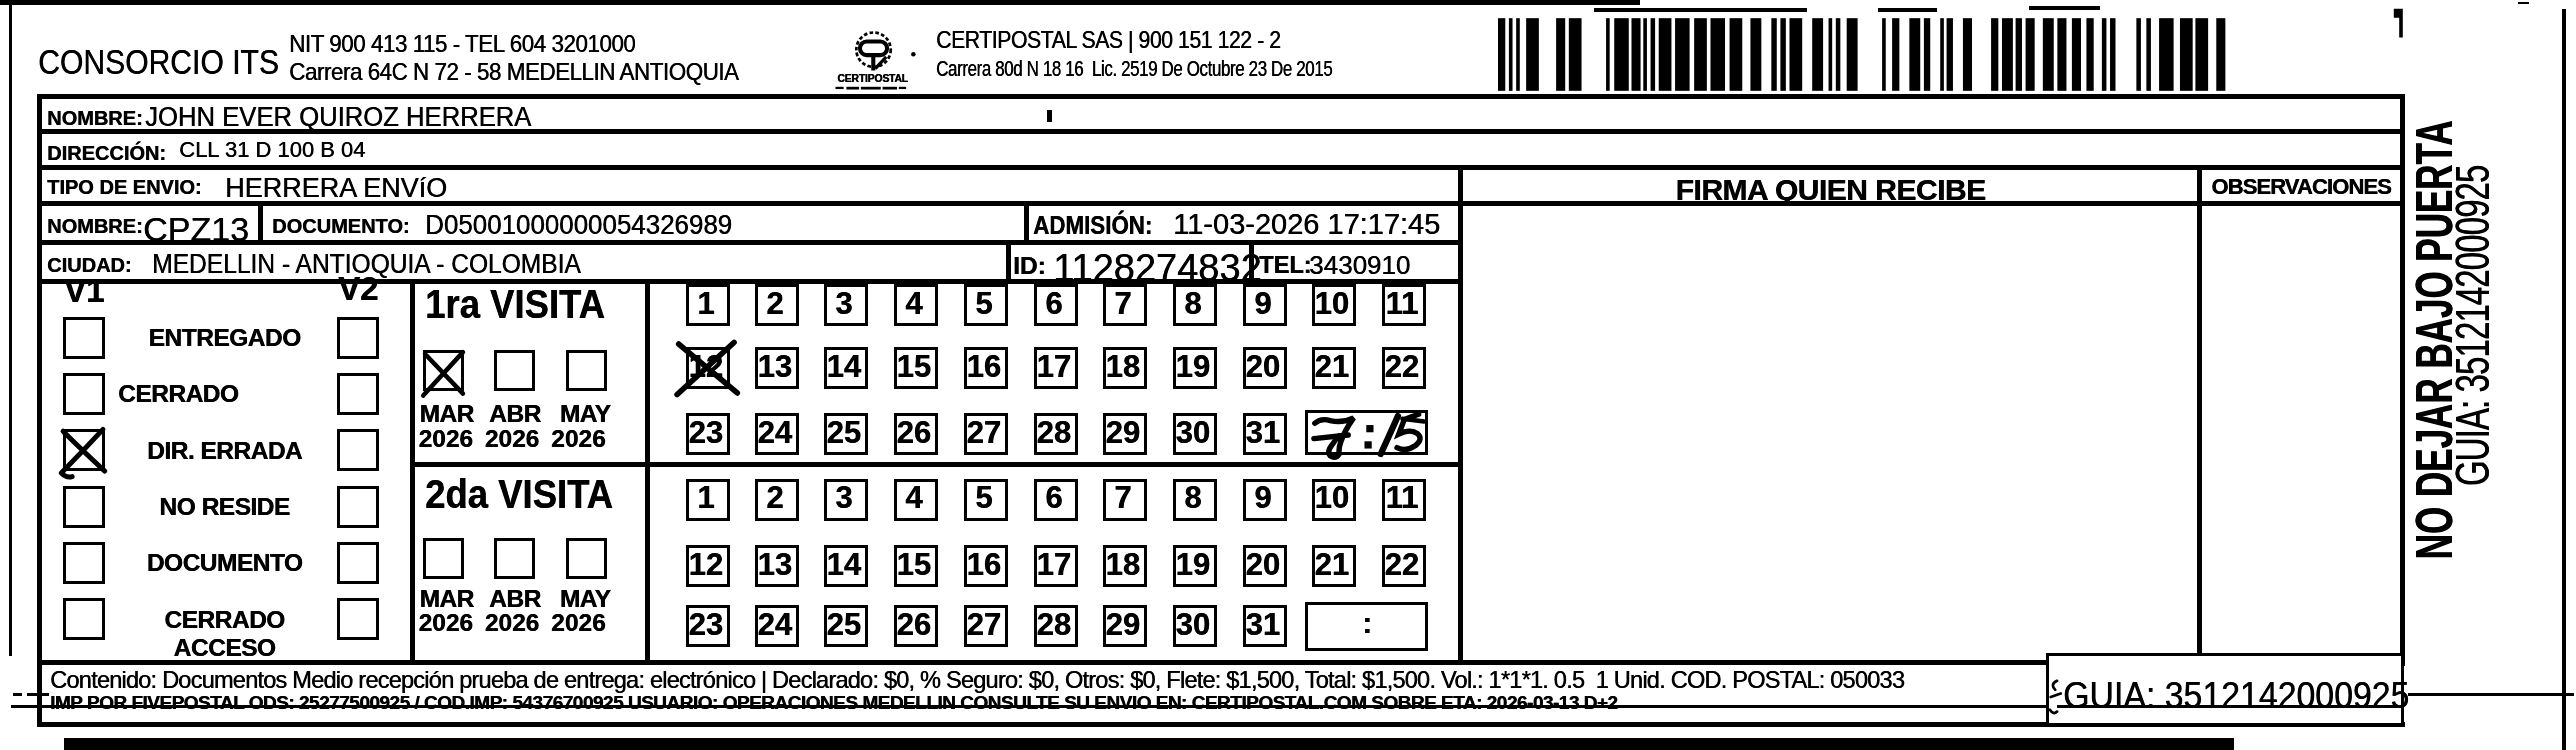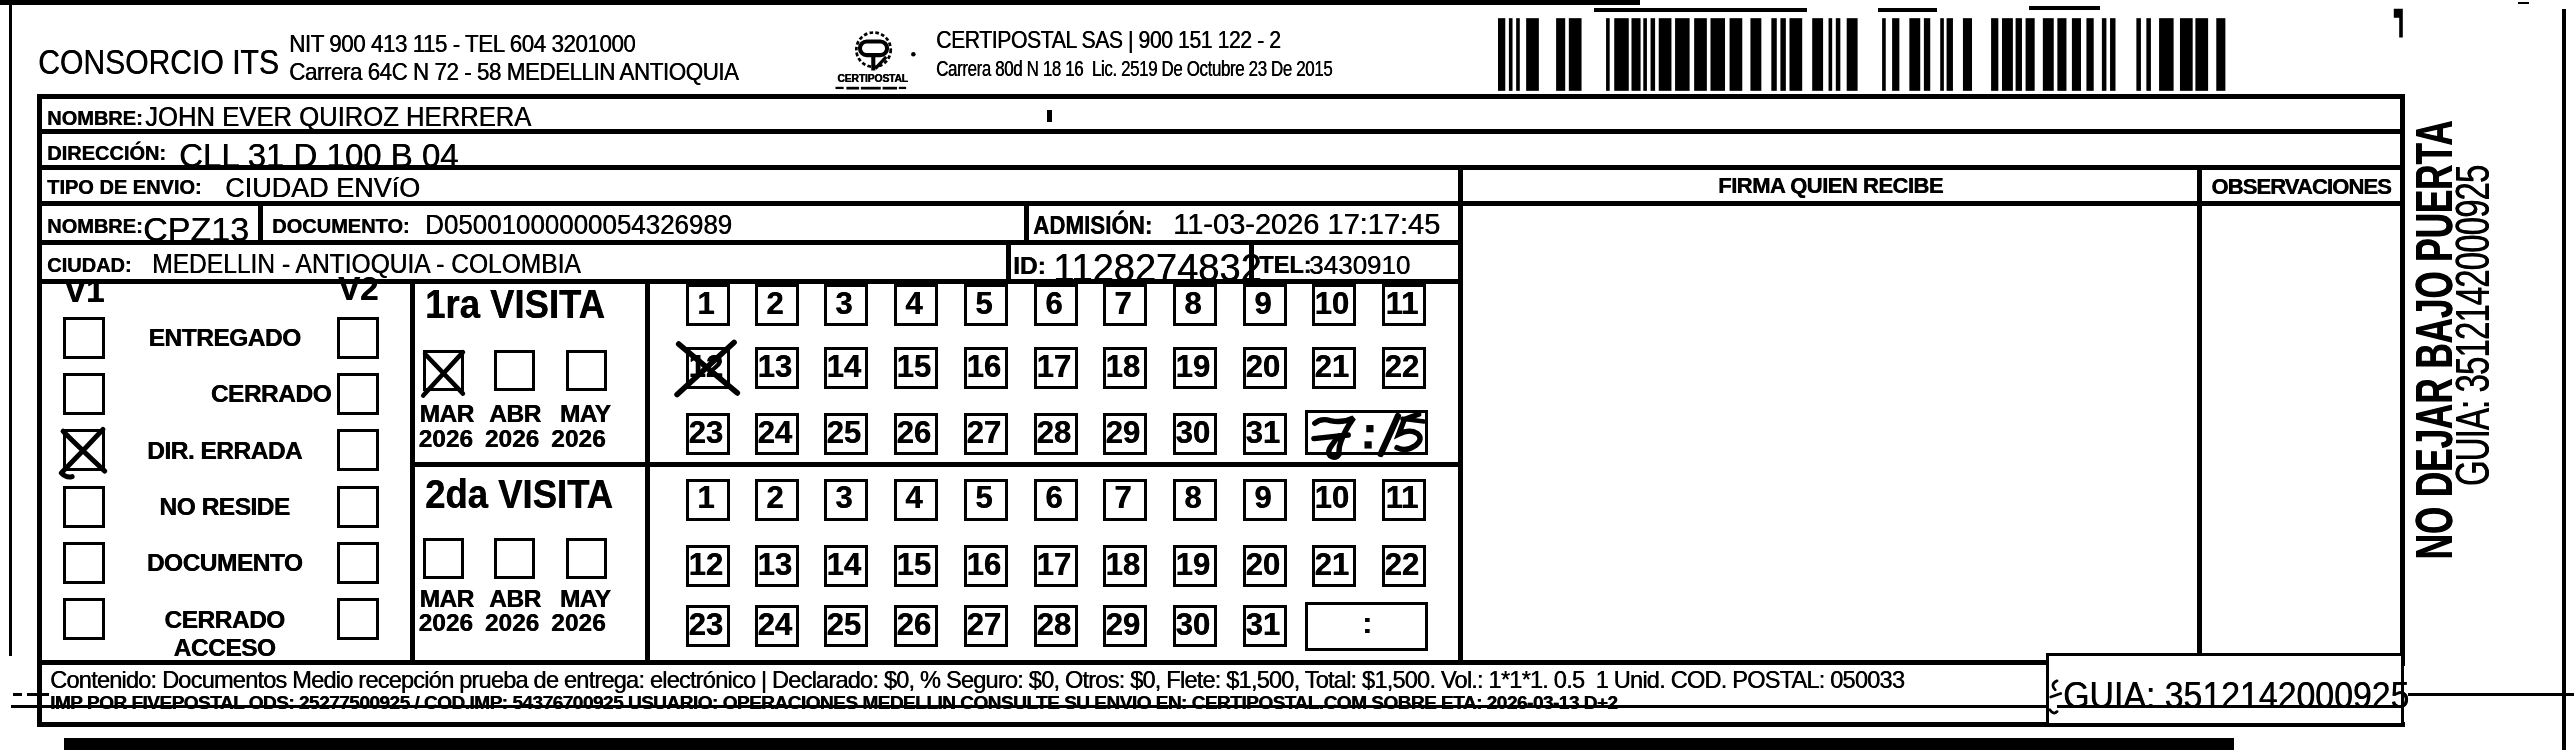--- a/index.html
+++ b/index.html
@@ -143,25 +143,25 @@
 <div class="ln" style="left:645px;top:279px;width:4.5px;height:386px;"></div>
 
 <div class="ln" style="left:1047px;top:110px;width:4.5px;height:11.8px;"></div>
 
 <div class="a b" style="left:47px;top:107px;font-size:20px;">NOMBRE:</div>
 
 <div class="a" style="left:145px;top:102px;font-size:27px;transform:scaleX(0.95);transform-origin:0 0;">JOHN EVER QUIROZ HERRERA</div>
 
 <div class="a b" style="left:47px;top:142px;font-size:20px;">DIRECCIÓN:</div>
 
-<div class="a" style="left:179px;top:137px;font-size:33px;">CLL 31 D 100 B 04</div>
+<div class="a" style="left:179px;top:137px;font-size:22px;">CLL 31 D 100 B 04</div>
 
 <div class="a b" style="left:47px;top:176px;font-size:20px;">TIPO DE ENVIO:</div>
 
-<div class="a" style="left:225px;top:173px;font-size:27px;">CIUDAD ENVíO</div>
+<div class="a" style="left:225px;top:173px;font-size:27px;">HERRERA ENVíO</div>
 
 <div class="a b" style="left:47px;top:215px;font-size:20px;">NOMBRE:</div>
 
 <div class="a" style="left:143px;top:210px;font-size:34px;">CPZ13</div>
 
 <div class="a b" style="left:272px;top:215px;font-size:20px;">DOCUMENTO:</div>
 
 <div class="a" style="left:425px;top:210px;font-size:27px;transform:scaleX(0.96);transform-origin:0 0;">D05001000000054326989</div>
 
 <div class="a b" style="left:1033px;top:211px;font-size:25.4px;transform:scaleX(0.88);transform-origin:0 0;">ADMISIÓN:</div>
@@ -173,37 +173,37 @@
 <div class="a" style="left:152px;top:249px;font-size:27px;transform:scaleX(0.91);transform-origin:0 0;">MEDELLIN - ANTIOQUIA - COLOMBIA</div>
 
 <div class="a b" style="left:1013px;top:252px;font-size:24.5px;">ID:</div>
 
 <div class="a" style="left:1053px;top:247px;font-size:38px;">1128274832</div>
 
 <div class="a b" style="left:1259px;top:252px;font-size:23.6px;">TEL:</div>
 
 <div class="a" style="left:1309px;top:250px;font-size:26px;">3430910</div>
 
-<div class="a b" style="left:1463px;top:173px;width:735px;font-size:22px;text-align:center;letter-spacing:-0.5px;">FIRMA QUIEN RECIBE</div>
+<div class="a b" style="left:1463px;top:173px;width:735px;font-size:30px;text-align:center;letter-spacing:-0.5px;">FIRMA QUIEN RECIBE</div>
 
 <div class="a b" style="left:2202px;top:174px;width:198px;font-size:22px;text-align:center;letter-spacing:-0.9px;">OBSERVACIONES</div>
 
 <div class="a b" style="left:64px;top:272px;font-size:33px;">V1</div>
 
 <div class="a b" style="left:338px;top:270px;font-size:33px;">V2</div>
 
 <div class="box" style="left:63px;top:317px;width:36px;height:36px;"></div>
 
 <div class="a b" style="left:118px;top:324px;width:213px;font-size:24.5px;text-align:center;letter-spacing:-0.5px;">ENTREGADO</div>
 
 <div class="box" style="left:337px;top:317px;width:36px;height:36px;"></div>
 
 <div class="box" style="left:63px;top:373px;width:36px;height:36px;"></div>
 
-<div class="a b" style="left:118px;top:380px;width:213px;font-size:24.5px;text-align:right;letter-spacing:-0.5px;">CERRADO</div>
+<div class="a b" style="left:118px;top:380px;width:213px;font-size:24.5px;text-align:left;letter-spacing:-0.5px;">CERRADO</div>
 
 <div class="box" style="left:337px;top:373px;width:36px;height:36px;"></div>
 
 <div class="box" style="left:63px;top:429px;width:36px;height:36px;"></div>
 
 <div class="a b" style="left:118px;top:437px;width:213px;font-size:24.5px;text-align:center;letter-spacing:-0.5px;">DIR. ERRADA</div>
 
 <div class="box" style="left:337px;top:429px;width:36px;height:36px;"></div>
 
 <div class="box" style="left:63px;top:486px;width:36px;height:36px;"></div>

